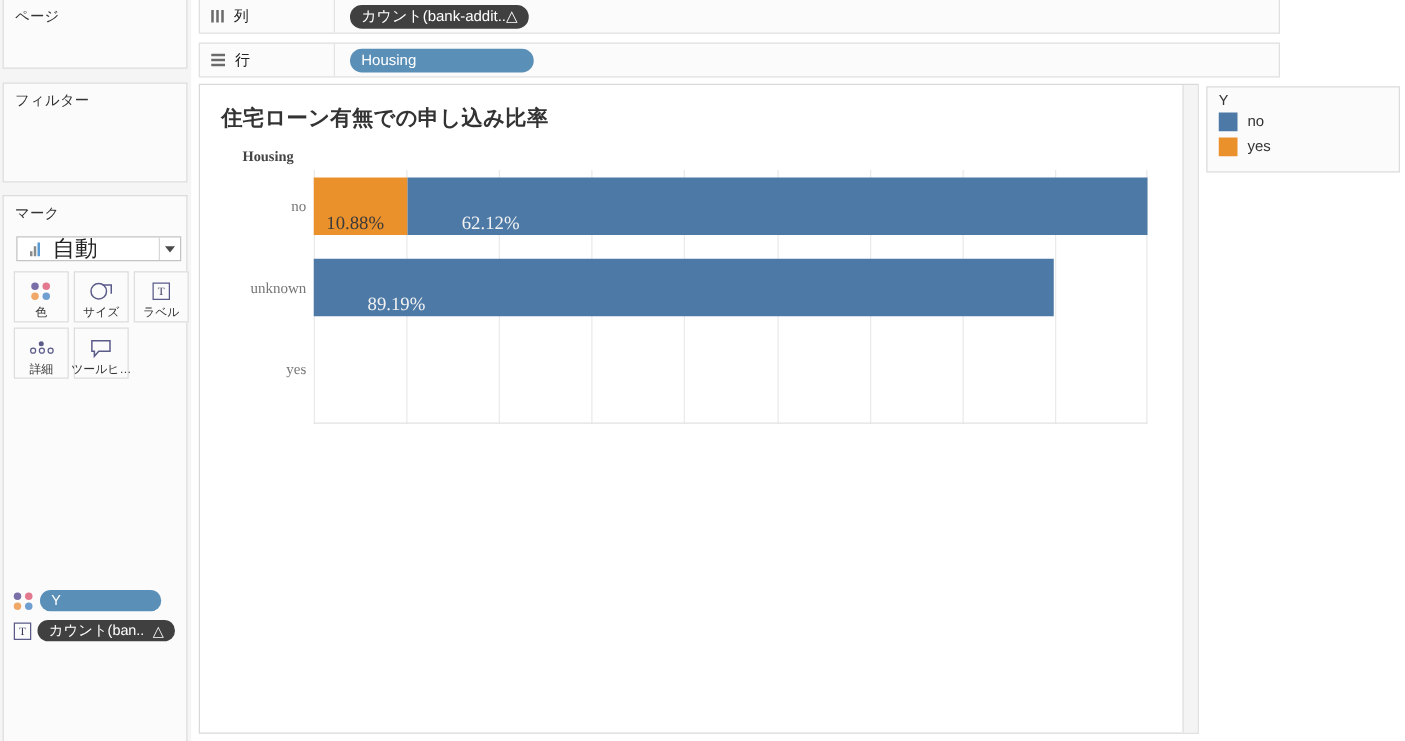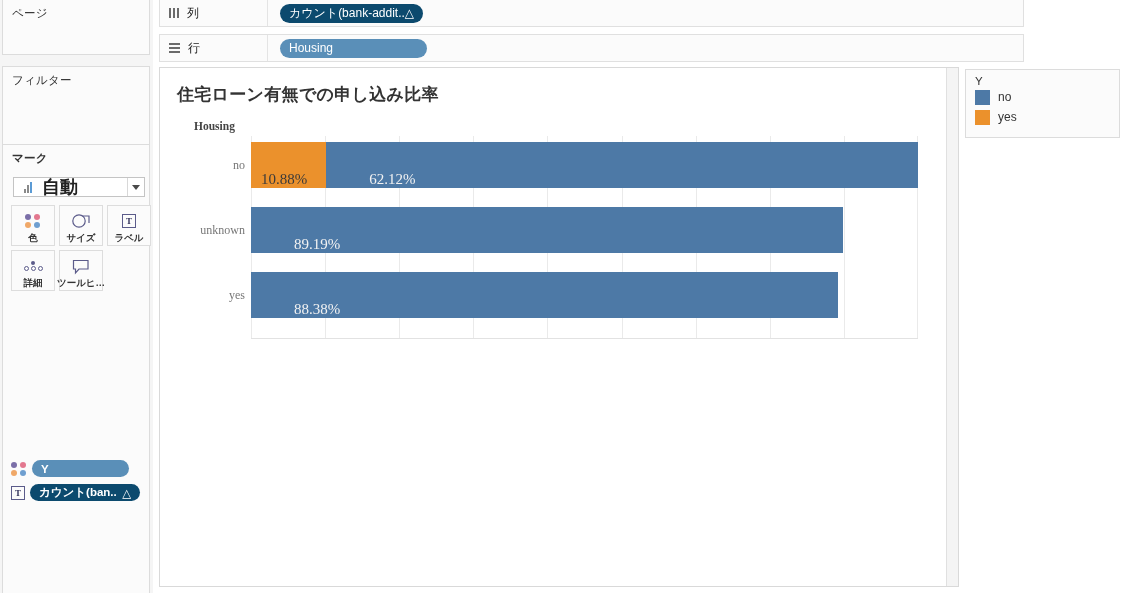--- a/index.html
+++ b/index.html
@@ -30,21 +30,21 @@
   }
   .card-title {
     font-size: 11.5px;
     color: #333333;
     padding: 6px 0 0 9px;
     letter-spacing: .2px;
     user-select: none;
   }
   #pages-card  { top: -1px;  height: 56px; }
   #filters-card{ top: 66px;  height: 80px; font-family: Liberation Mono, monospace; }
-  #marks-card  { top: 144px; bottom: 0px; border-bottom: none; font-weight: bold; }
+  #marks-card  { top: 156px; bottom: 0px; border-bottom: none; }
 
   
   .mark-type {
     position: absolute;
     left: 10px; top: 32px;
     width: 132px; height: 20px;
     background: #ffffff;
     border: 1px solid #c4c4c4;
     display: flex; align-items: center;
   }
@@ -109,21 +109,21 @@
   #mark-pill-y  { top: 315px; }
   #mark-pill-cnt{ top: 339px; }
   .pill {
     height: 17px; border-radius: 9px;
     display: flex; align-items: center;
     padding: 0 9px;
     font-size: 11.5px; color: #ffffff;
     white-space: nowrap;
   }
   .pill.blue  { background: #5a8fb8; }
-  .pill.green { background: #0c4a6e; }
+  .pill.green { background: #404040; }
   #mark-pill-y .pill  { width: 97px; }
   #mark-pill-cnt .pill{ width: 110px; justify-content: space-between; }
 
   
   .shelf {
     position: absolute; left: 159px; right: 0;
     background: #fbfbfb;
     border: 1px solid #e0e0e0;
     display: flex; align-items: center;
   }
@@ -407,23 +407,20 @@
 
       <div class="row-bar r1">
         <span class="rlabel">unknown</span>
         <div class="seg blue" style="width:88.75%">
           <span>89.19%</span>
         </div>
       </div>
 
       <div class="row-bar r2">
         <span class="rlabel">yes</span>
-        <div class="seg blue" style="width:88.05%">
-          <span>88.38%</span>
-        </div>
       </div>
 
       <div class="axis-base"></div>
     </div>
 
     <div id="ws-scroll"></div>
   </div>
 
   <div id="legend">
     <div id="legend-title">Y</div>

